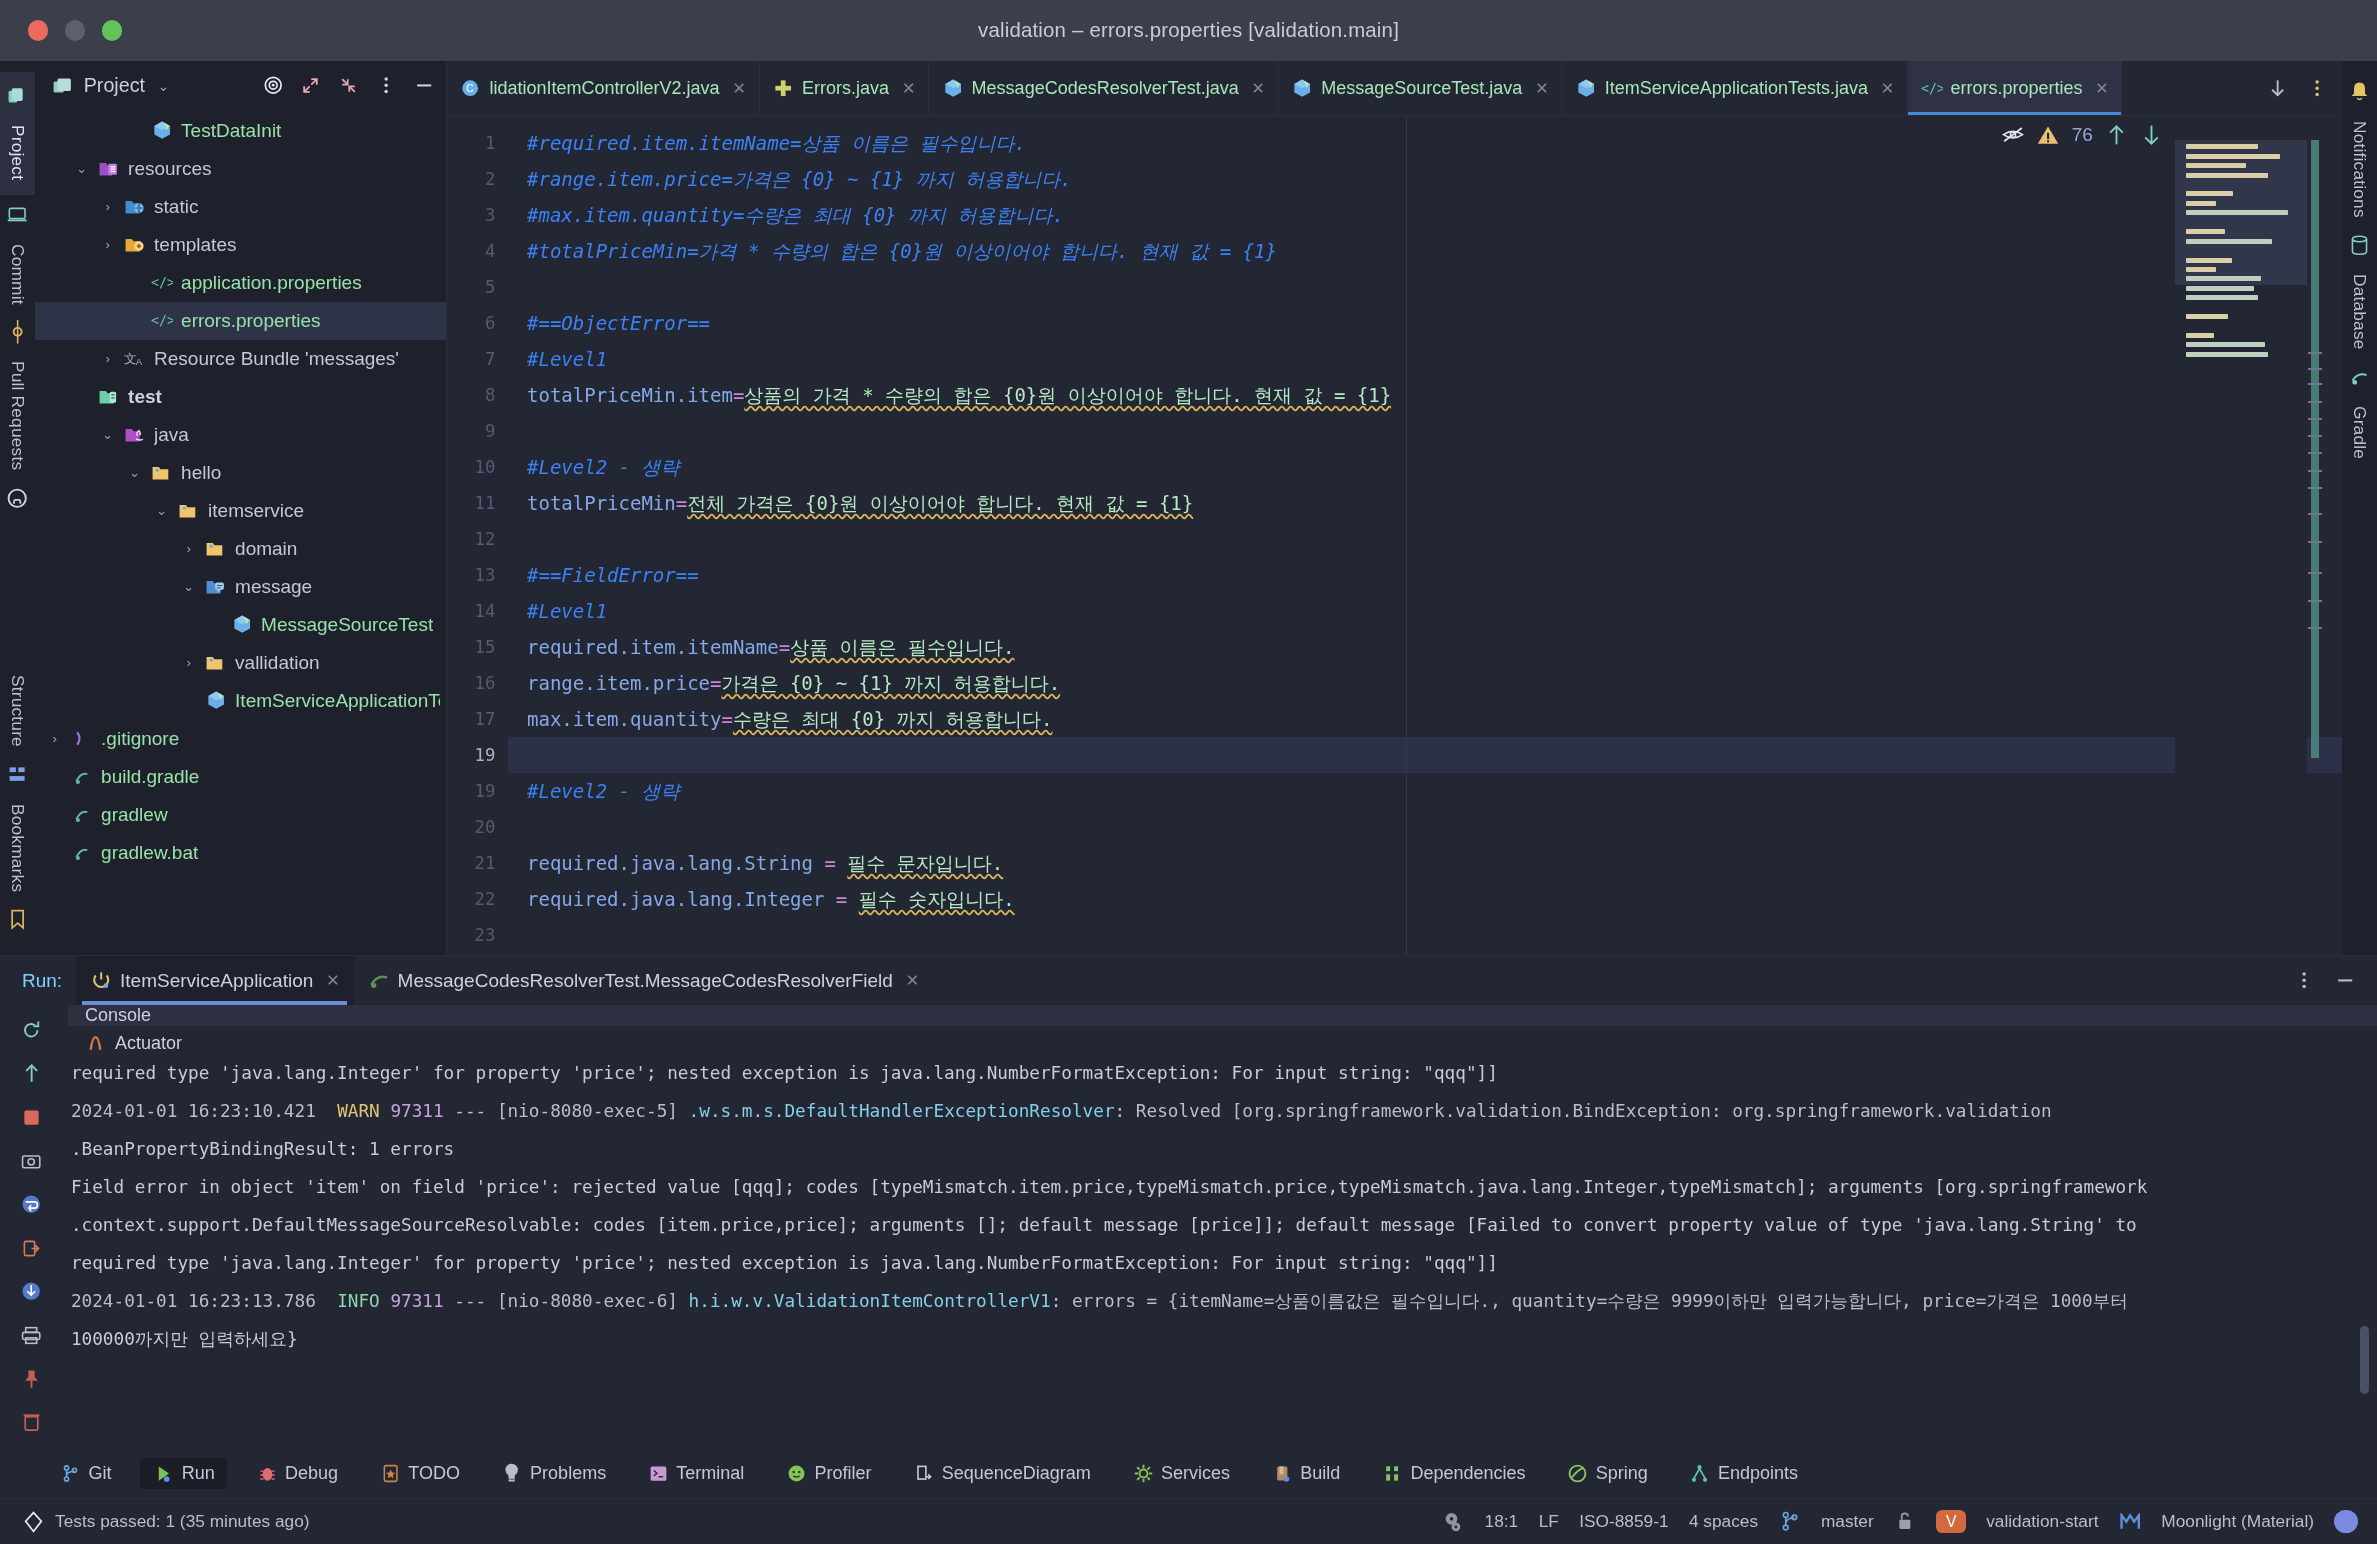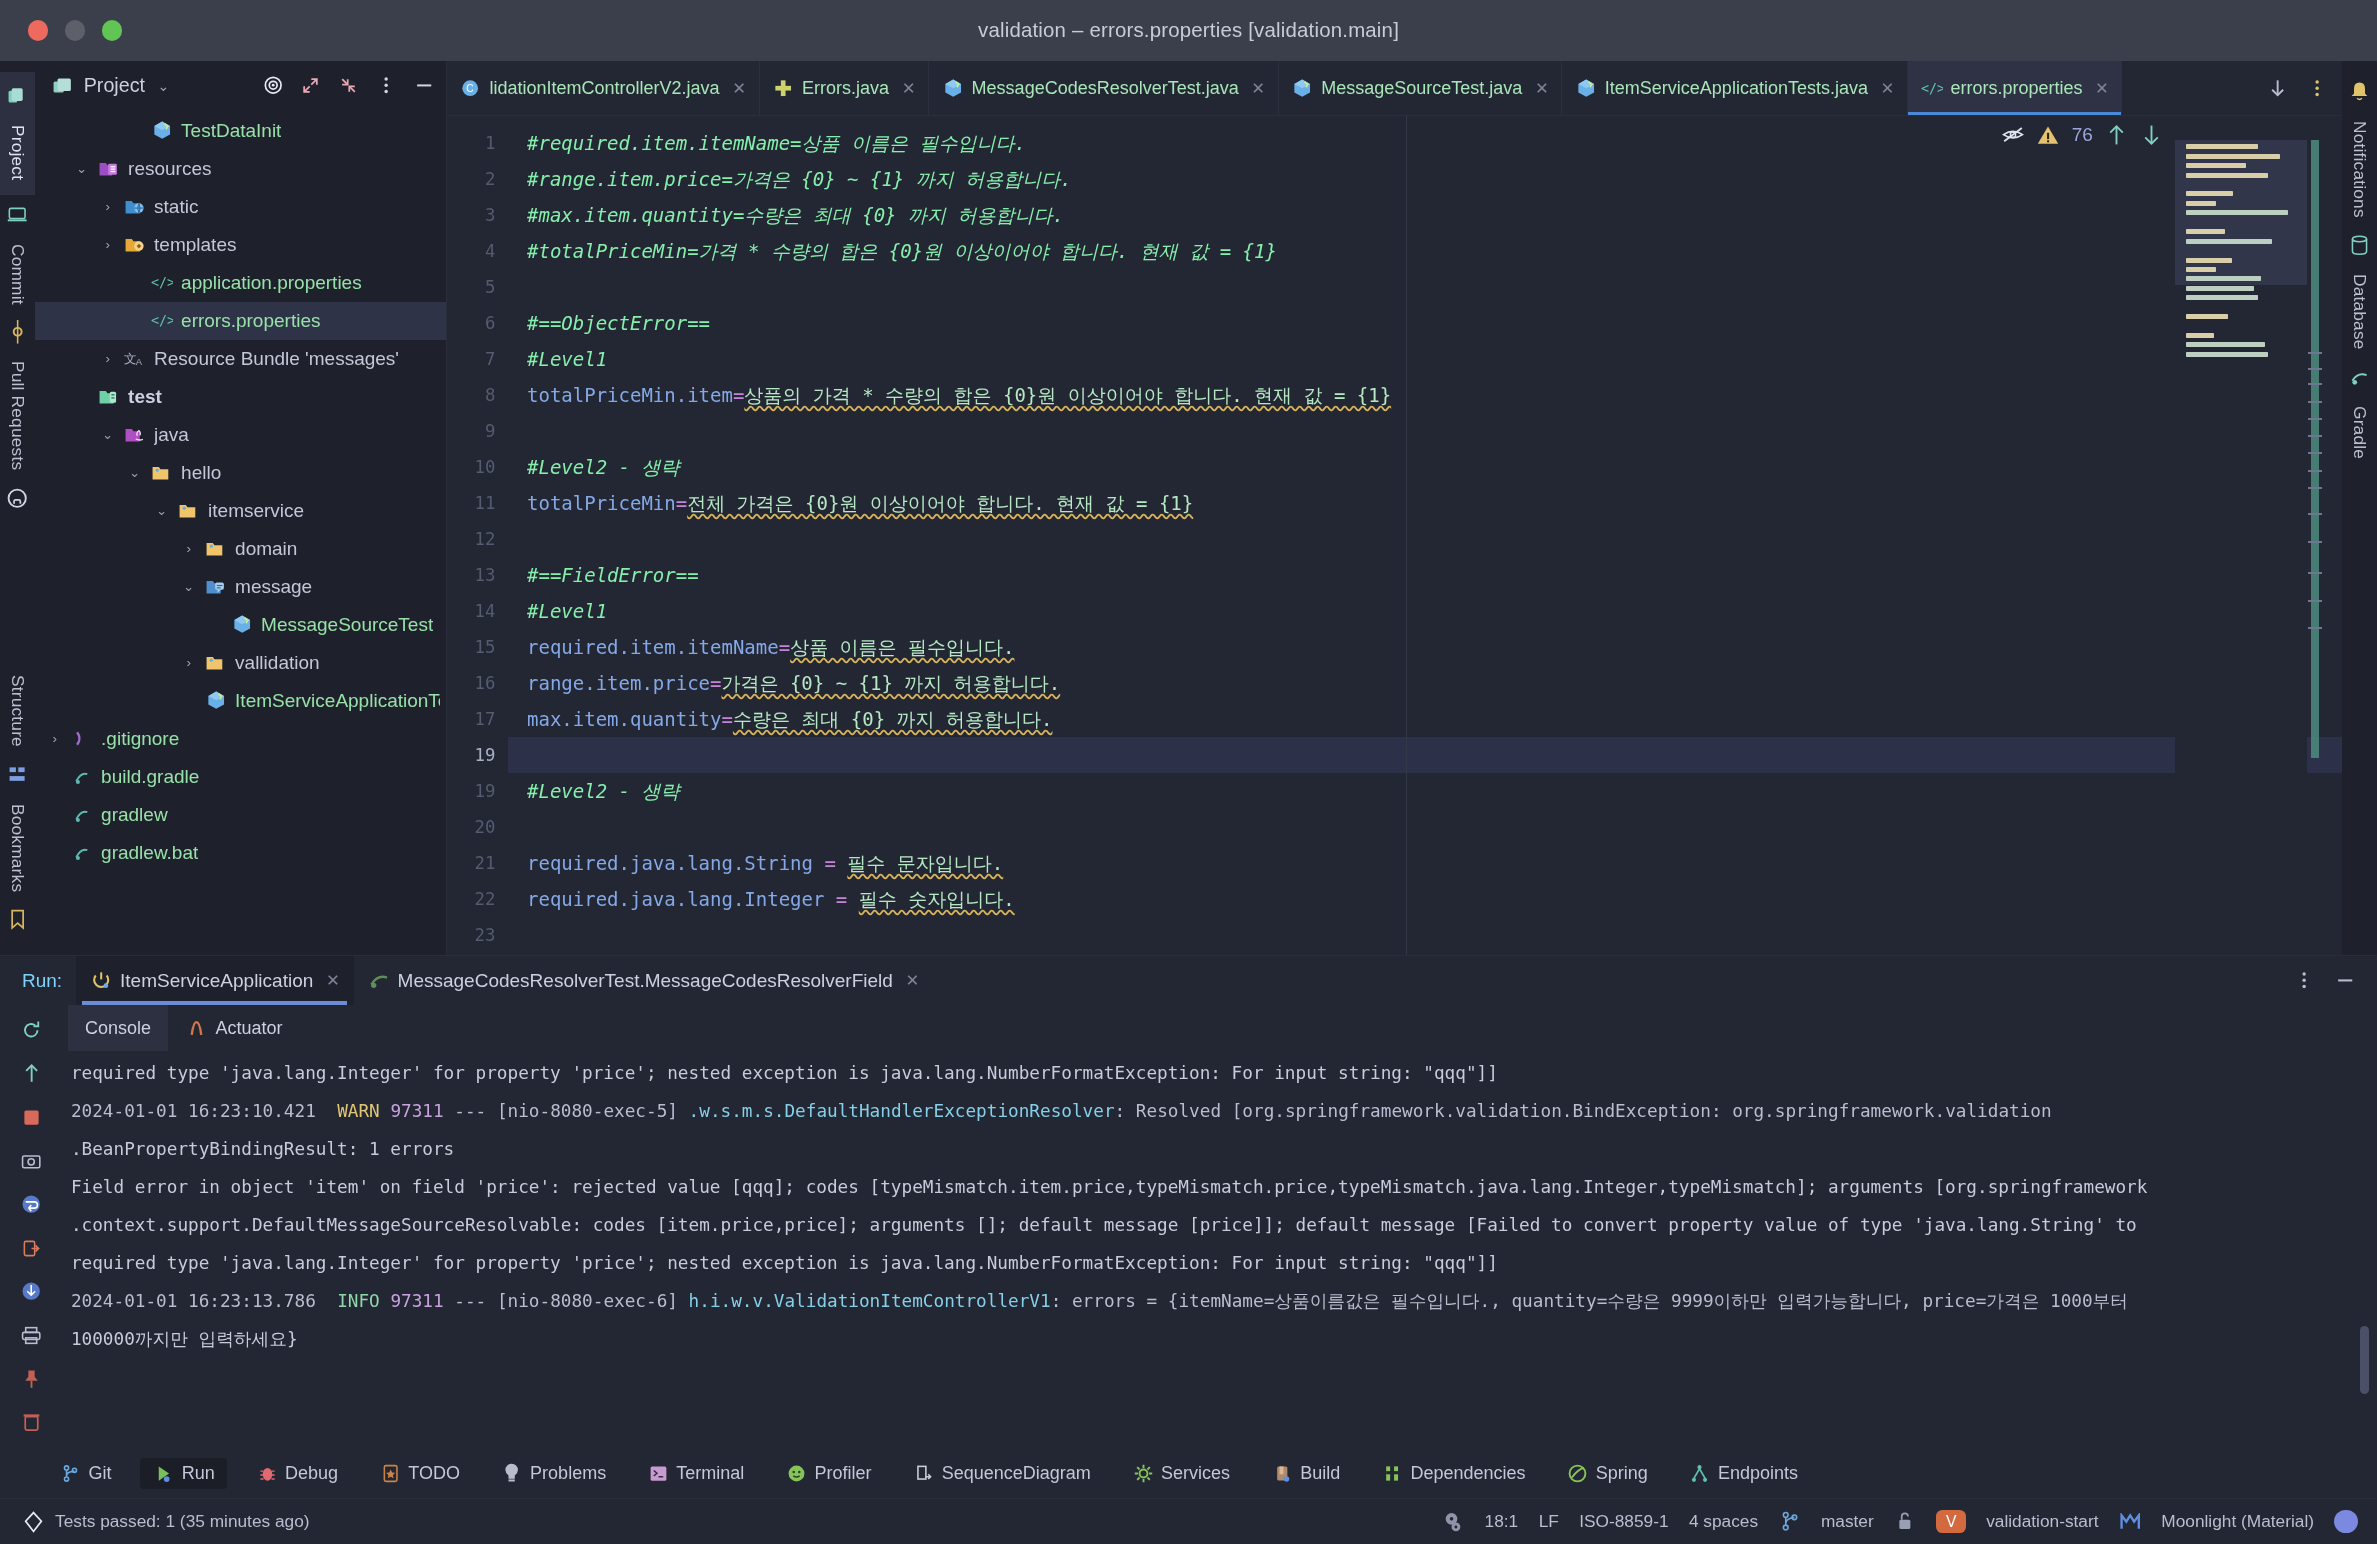--- a/index.html
+++ b/index.html
@@ -108,21 +108,21 @@
     padding-top: 9.4px;
   }
   .gln { height: 36px; line-height: 36px; }
   .gln.cur { color: #aab0c6; }
   .code {
     flex: 1; padding-top: 9.4px; overflow: hidden; position: relative;
     font-family: "DejaVu Sans Mono", monospace; font-size: 19px;
   }
   .cline { height: 36px; line-height: 36px; white-space: pre; padding-left: 19px; }
   .cline.cur { background: #2c3048; }
-  .cmt { color: #86efac; font-style: italic; }
+  .cmt { color: #3b82f6; font-style: italic; }
   .key { color: #85a9e8; }
   .eq  { color: #c586d8; }
   .val { color: #b5e8c3; }
   .sq  {
     text-decoration: underline;
     text-decoration-style: wavy;
     text-decoration-color: #d9b45c;
     text-underline-offset: 3.1px;
   }
 
@@ -166,21 +166,21 @@
   .rtab .x { color:#7e8396; font-size:16.5px; margin-left:4.7px;}
   .runtools { margin-left:auto; display:flex; align-items:center; gap:19px; padding-right:20.4px; color:#b9bdd0; }
 
   .consolerow { flex:1; display:flex; min-height:0; }
   .conrail {
     width: 63px; min-width:63px; display:flex; flex-direction:column;
     align-items:center; gap:0; padding-top:7.9px;
   }
   .conbtn { width:35px; height:35px; display:flex;align-items:center;justify-content:center; margin-bottom:9.4px;}
   .conbody { flex:1; display:flex; flex-direction:column; min-width:0; }
-  .subtabs { height: 46px; min-height:46px; display:flex; gap:0; padding-left:4.7px;}
+  .subtabs { height: 46px; min-height:46px; display:flex; gap:6px; padding-left:4.7px;flex-direction:column;}
   .stab { display:flex; align-items:center; gap:7.9px; padding:0 17.3px; height:46px; color:#ccd0e0; font-size:18px;}
   .stab.active { background:#2c3041; }
 
   .console {
     flex:1; overflow:hidden; position:relative;
     font-family:"DejaVu Sans Mono", monospace; font-size:17.7px;
     color:#c7cbdc; padding: 3.1px 0 0 7.9px; line-height: 38px;
   }
   .conline { white-space: pre; height:38px; }
   .c-warn { color:#e0c674; }

